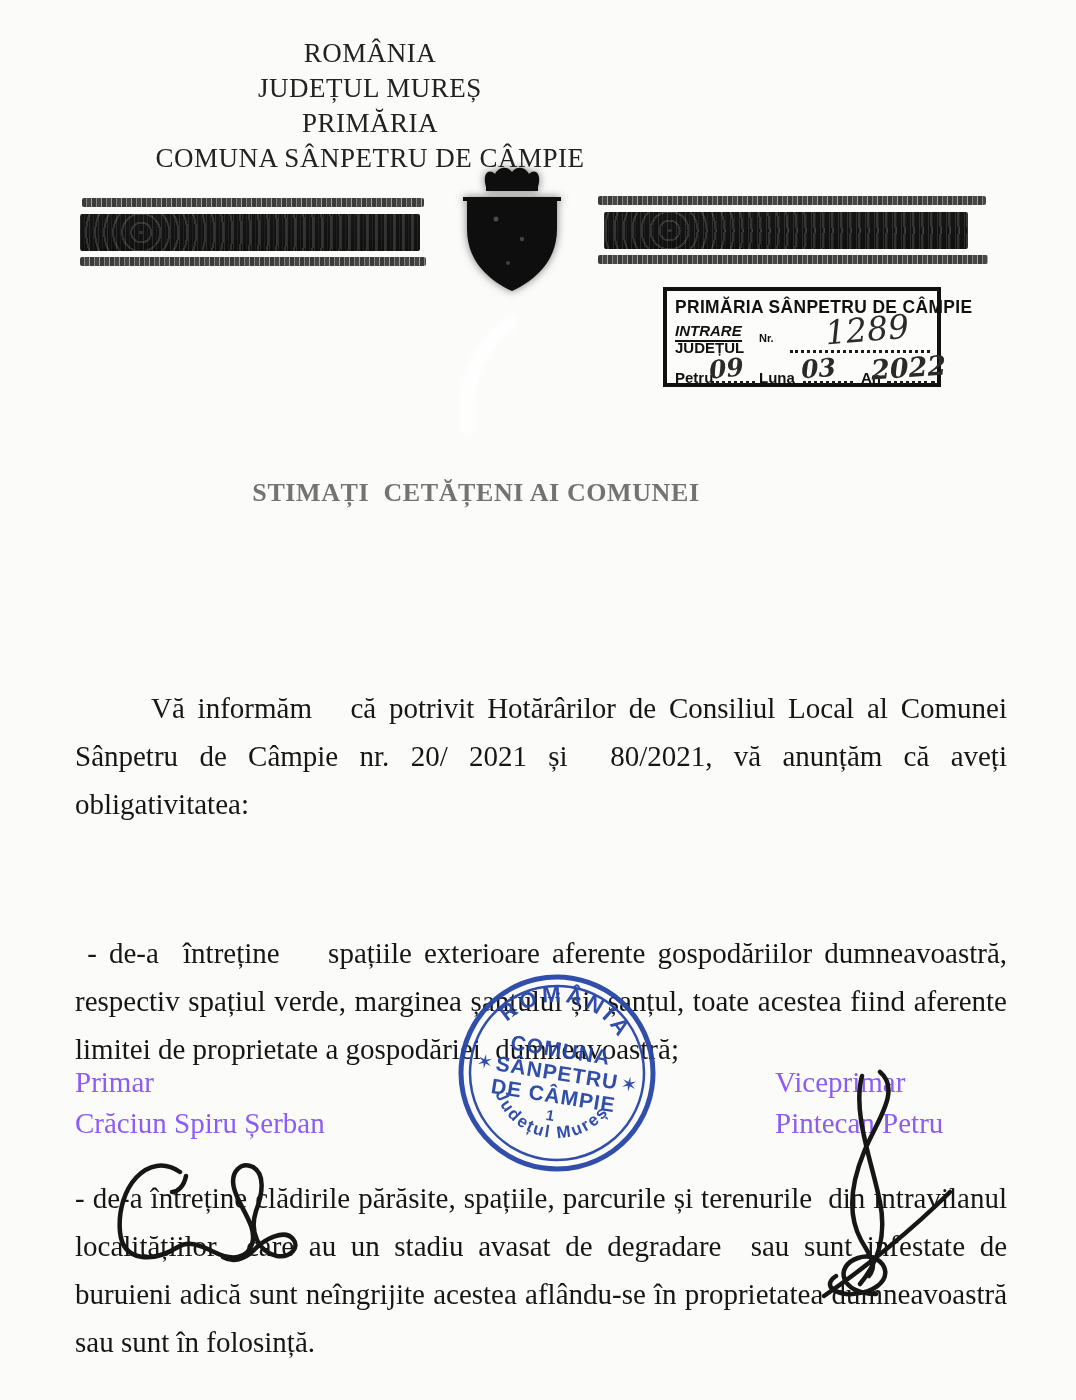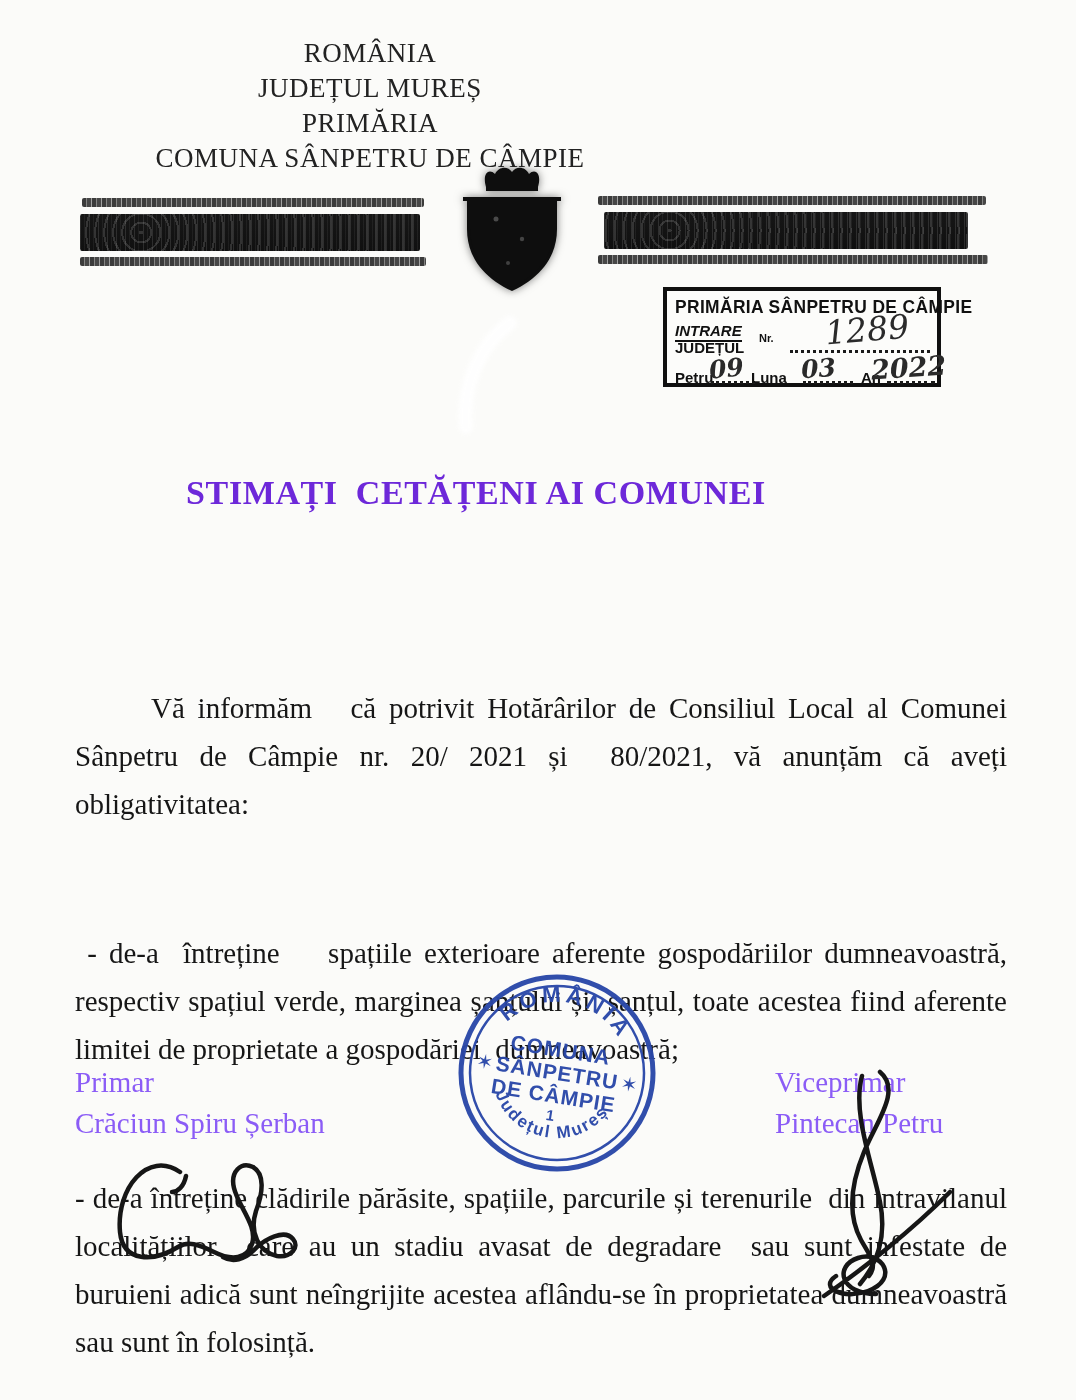--- a/index.html
+++ b/index.html
@@ -51,22 +51,22 @@
   .regrow3{position:relative; height:28px; font-weight:bold; font-size:15px;}
   .regrow3 .lab{position:absolute; bottom:4px;}
   .hand-day{left:34px; top:-8px; font-size:25px; transform:rotate(-6deg);}
   .hand-month{left:126px; top:-8px; font-size:25px; transform:rotate(-4deg);}
   .hand-year{left:196px; top:-10px; font-size:27px; transform:rotate(-4deg);}
   
   .ghost{position:absolute; left:420px; top:315px; filter:blur(2px); opacity:.9;}
   
   .doc-title{
     position:absolute; top:400px; left:0; width:952px; text-align:center;
-    font-size:34px; font-weight:bold; line-height:37px; letter-spacing:.6px;
-    white-space:pre-wrap; color:#6d28d9;
+    font-size:26px; font-weight:bold; line-height:37px; letter-spacing:.6px;
+    white-space:pre-wrap; color:#737373;
   }
   .doc-title .t2{letter-spacing:1px;}
   
   .body-text{
     position:absolute; left:75px; top:588px; width:932px;
     font-size:29px; line-height:48px; text-align:justify; color:#161616;
     white-space:pre-wrap;
   }
   .body-text p{margin:0 0 5px 0; padding:0;}
   .body-text p.indent{text-indent:76px;}
@@ -120,21 +120,21 @@
         <span>JUDEȚUL</span>
       </span>
       <span class="nrlab">Nr.</span>
       <span class="dots nrdots"></span>
       <span class="hand hand-nr">1289</span>
     </div>
     <div class="regrow3">
       <span class="lab" style="left:0;">Petru</span>
       <span class="dots" style="position:absolute; left:36px; bottom:6px; width:44px;"></span>
       <span class="hand hand-day">09</span>
-      <span class="lab" style="left:76px;">Luna</span>
+      <span class="lab" style="left:84px;">Luna</span>
       <span class="dots" style="position:absolute; left:128px; bottom:6px; width:50px;"></span>
       <span class="hand hand-month">03</span>
       <span class="lab" style="left:186px;">An</span>
       <span class="dots" style="position:absolute; left:212px; bottom:6px; width:48px;"></span>
       <span class="hand hand-year">2022</span>
     </div>
   </div>
 
   <div class="doc-title">
     <div>STIMAȚI  CETĂȚENI AI COMUNEI</div>

